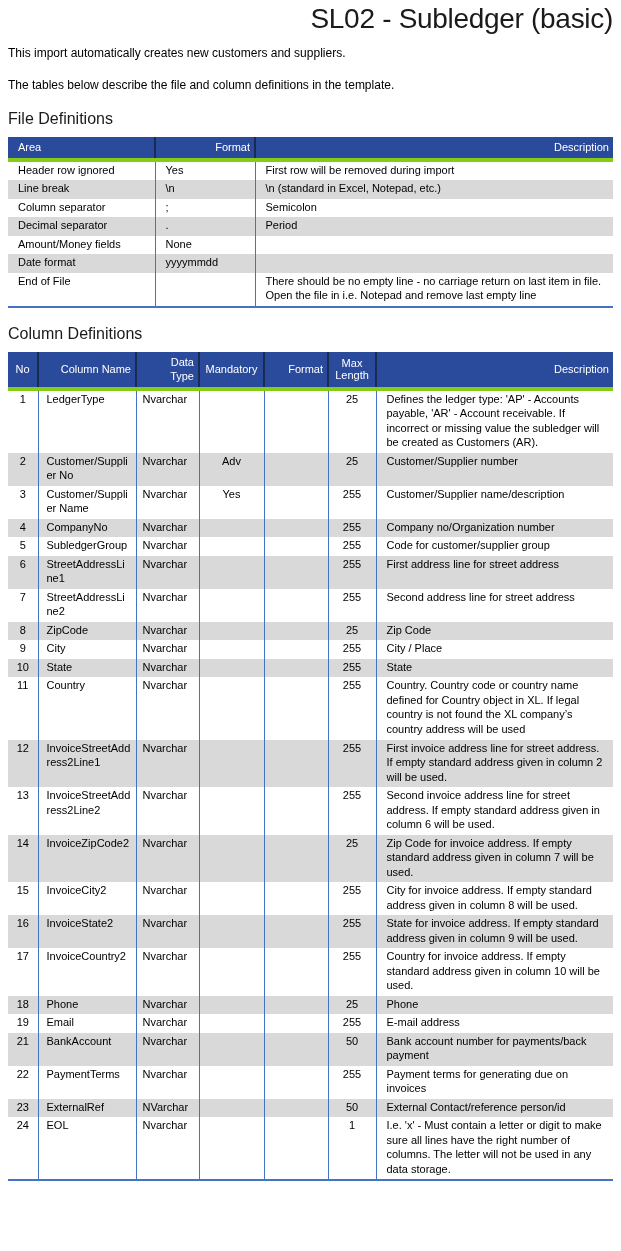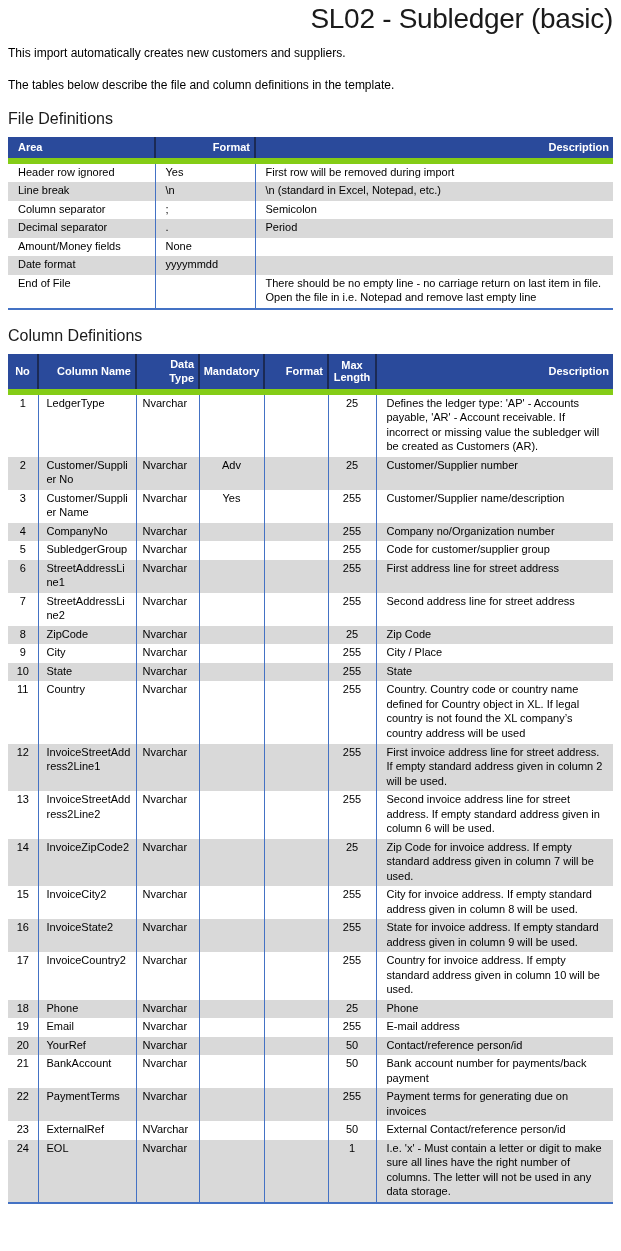--- a/index.html
+++ b/index.html
@@ -37,25 +37,25 @@
     border-collapse: collapse;
     table-layout: fixed;
     font-size: 11px;
     line-height: 1.32;
     border-bottom: 2px solid #4472c4;
     margin-bottom: 4px;
   }
   .tbl th {
     background: #2a4a9b;
     color: #ffffff;
-    font-weight: bold;
+    font-weight: normal;
     text-align: left;
     vertical-align: middle;
     padding: 3px 4px 3px 10px;
-    border-bottom: 6px solid #84cc16;
+    border-bottom: 4px solid #84cc16;
   }
   .tbl th.sep { border-left: 2px solid #1b2a55; text-align: right; }
   .tbl th.c { text-align: center; padding-left: 2px; padding-right: 2px; }
   .tbl th.wrap2 { line-height: 1.15; }
 
   .tbl td {
     vertical-align: top;
     padding: 1px 4px 3px 10px;
     background: #ffffff;
     word-wrap: break-word;
@@ -350,29 +350,20 @@
         <tr>
           <td class="c">19</td>
           <td class="bl name">Email</td>
           <td class="bl dtype">Nvarchar</td>
           <td class="bl c"></td>
           <td class="bl fmt"></td>
           <td class="bl c">255</td>
           <td class="bl desc">E-mail address</td>
         </tr>
 
-        <tr>
-          <td class="c">20</td>
-          <td class="bl name">YourRef</td>
-          <td class="bl dtype">Nvarchar</td>
-          <td class="bl c"></td>
-          <td class="bl fmt"></td>
-          <td class="bl c">50</td>
-          <td class="bl desc">Contact/reference person/id</td>
-        </tr>
 
         <tr>
           <td class="c">21</td>
           <td class="bl name">BankAccount</td>
           <td class="bl dtype">Nvarchar</td>
           <td class="bl c"></td>
           <td class="bl fmt"></td>
           <td class="bl c">50</td>
           <td class="bl desc">Bank account number for payments/back payment</td>
         </tr>

